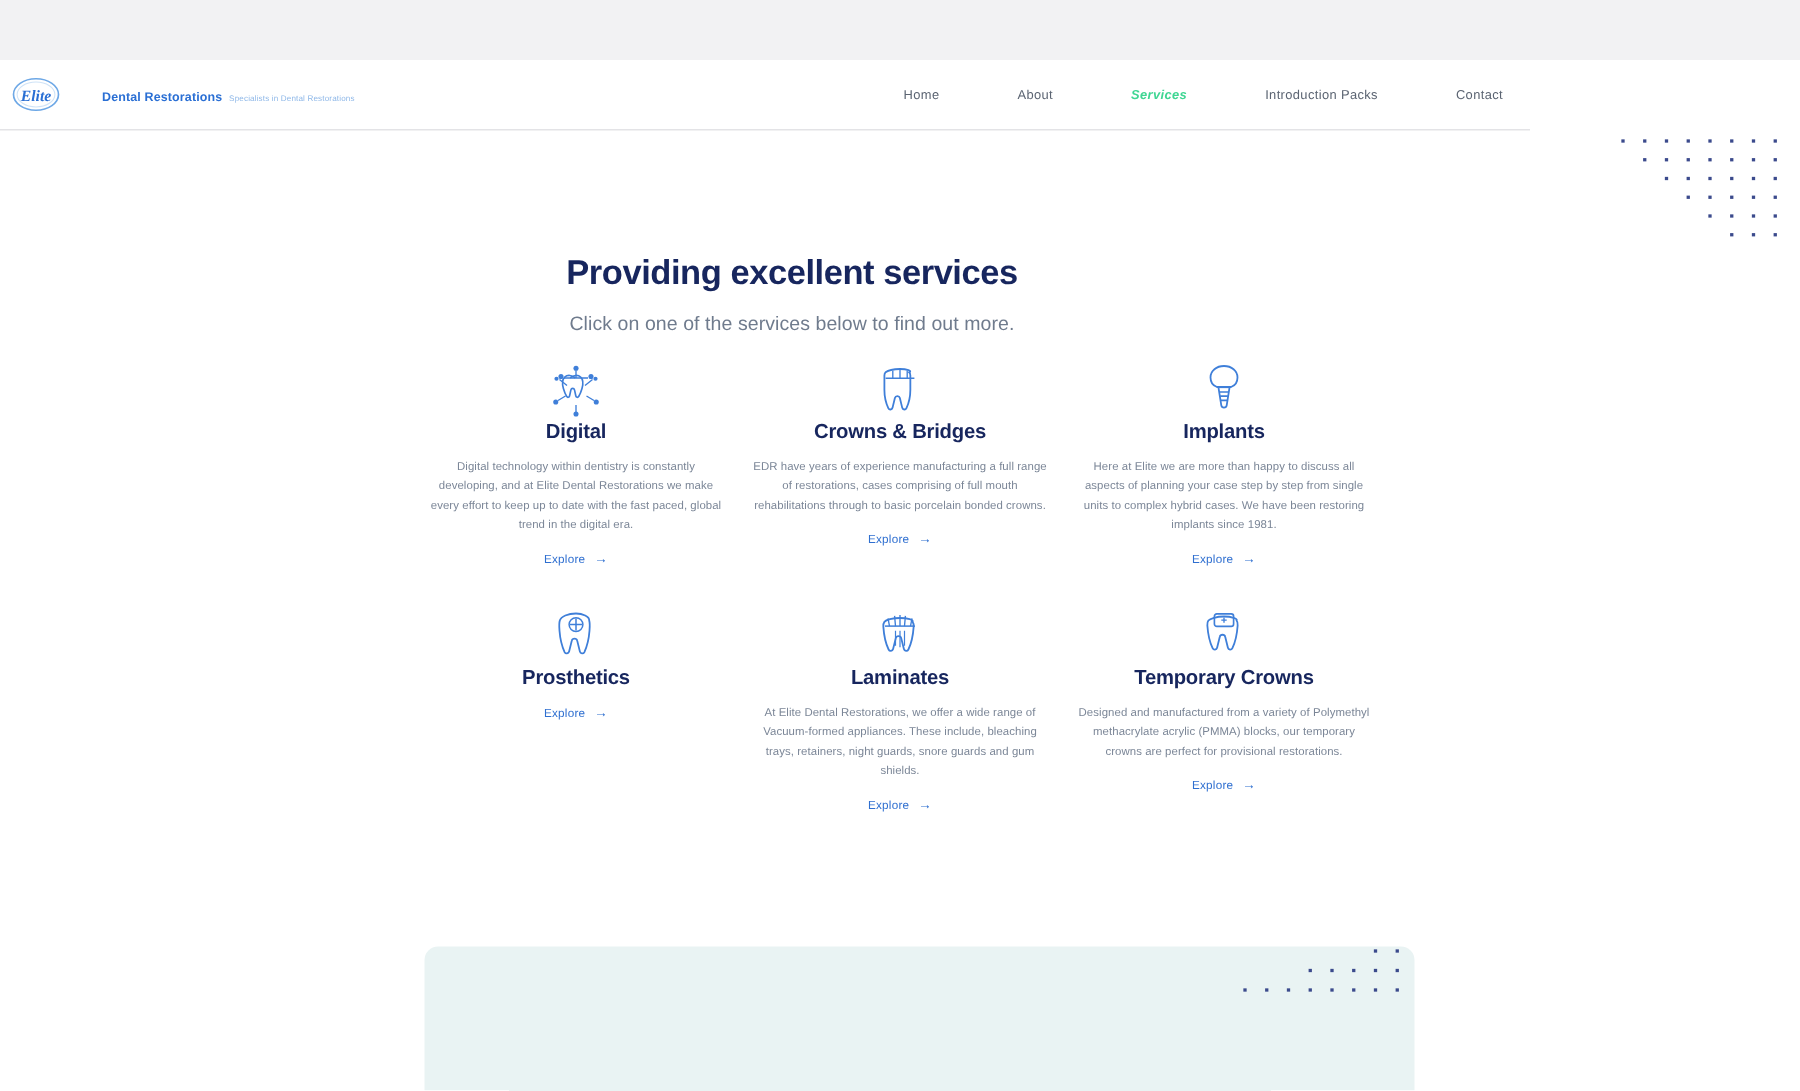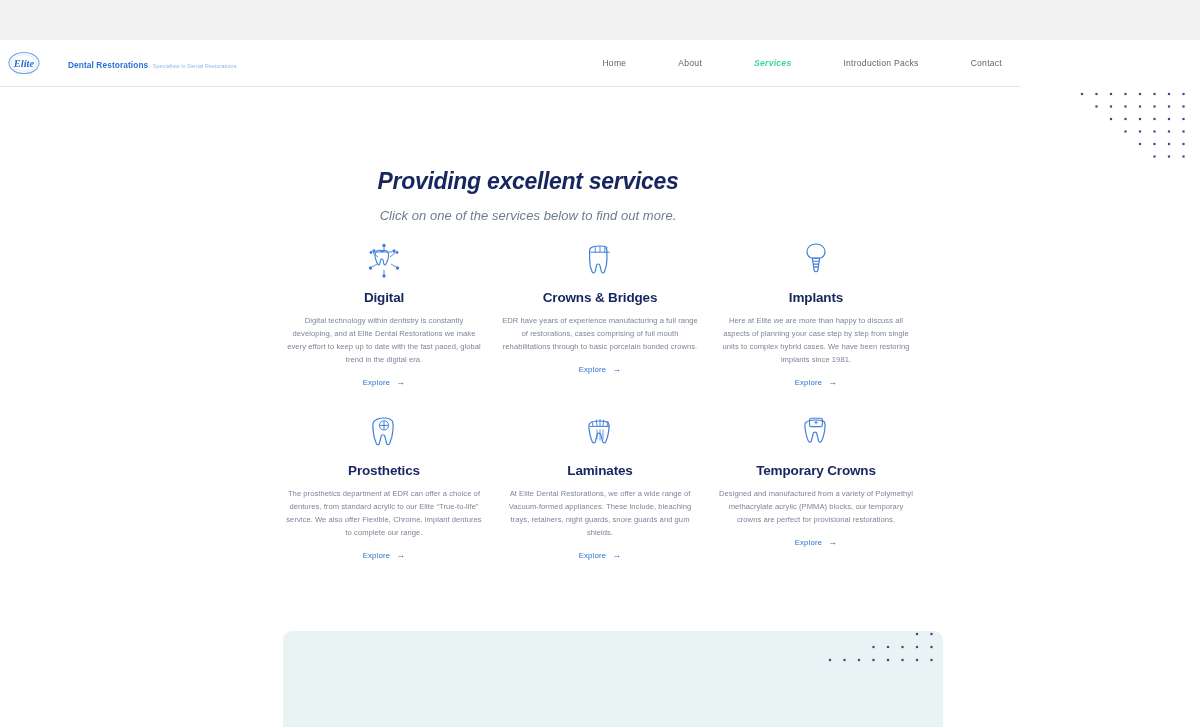--- a/index.html
+++ b/index.html
@@ -48,41 +48,40 @@
     font-size:8.6px; color:#5b6472; letter-spacing:.25px;
     white-space:nowrap; cursor:pointer;
   }
   .nav-item.active { color:#3fd693; font-weight:600;font-style:italic; }
 
   
   .dots-tr { position:absolute; right:4px; top:88px; }
   .dots-bottom { position:absolute; left:824px; top:628px; }
 
   
-  .hero { position:absolute; left:0; top:168px; width:1056px; text-align:center;font-style:italic; }
+  .hero { position:absolute; left:0; top:168px; width:1056px; text-align:center; }
   .hero h1 {
     font-size:23px; font-weight:800; color:#17265e;
     letter-spacing:-.3px; line-height:1.15;
   }
   .hero p {
     margin-top:14px; font-size:13px; color:#6f7b8d; font-weight:400;
     letter-spacing:.05px;
   }
 
   
   .grid {
     position:absolute; left:276px; top:238px; width:648px;
     display:grid; grid-template-columns:repeat(3, 1fr);
     row-gap:22px; column-gap:0px;
   }
   .card { text-align:center; padding:0 8px; }
   .card-icon { height:42px; display:flex; align-items:center; justify-content:center; }
   .card-icon svg { display:block; }
   .card h3 {
-    margin-top:10px;
     font-size:13.5px; font-weight:800; color:#17265e; letter-spacing:-.15px;
   }
   .card p {
     margin-top:9px;
     font-size:7.6px; line-height:1.72; color:#7b8697; font-weight:400;
     letter-spacing:.05px;
   }
   .explore {
     margin-top:12px; display:inline-flex; align-items:center; gap:6px;
     font-size:7.8px; color:#2f6fd0; font-weight:500; cursor:pointer;
@@ -232,21 +231,20 @@
 
     <div class="card">
       <div class="card-icon">
         <svg width="28" height="34" viewBox="0 0 28 34" fill="none" stroke="#3f7fd9" stroke-width="1.2">
           <path d="M14 3C8.6 3 4 5 3.2 7.6 2.6 9.5 2.8 12 3 14.5c.4 5.3 2 11.2 3.4 14.2.7 1.4 2.6 1.2 3-.3l1.8-7.3c.4-1.8 3.2-1.8 3.6 0l1.8 7.3c.4 1.5 2.3 1.7 3 .3 1.4-3 3-8.9 3.4-14.2.2-2.5.4-5-.2-6.9C23 5 18.4 3 14 3z"></path>
           <circle cx="14" cy="10.4" r="4.6" stroke-width="1"></circle>
           <path d="M14 6.4v8M10 10.4h8" stroke-width="1"></path>
         </svg>
       </div>
       <h3>Prosthetics</h3>
-      <p>The prosthetics department at EDR can offer a choice of dentures, from standard acrylic to our Elite “True-to-life” service. We also offer Flexible, Chrome, implant dentures to complete our range.</p>
       <span class="explore">
         <span>Explore</span>
         <span class="arr">→</span>
       </span>
     </div>
 
     <div class="card">
       <div class="card-icon">
         <svg width="28" height="34" viewBox="0 0 28 34" fill="none" stroke="#3f7fd9" stroke-width="1.2">
           <path d="M14 6C9 6 4.6 7.3 3.6 8.6c-.7.9-.8 2-.7 3.3.4 5.8 2 12 3.5 15.1.7 1.4 2.6 1.2 3-.3l1.8-7.3c.4-1.8 3.2-1.8 3.6 0l1.8 7.3c.4 1.5 2.3 1.7 3 .3 1.5-3.1 3.1-9.3 3.5-15.1.1-1.3 0-2.4-.7-3.3C23.4 7.3 19 6 14 6z"></path>

